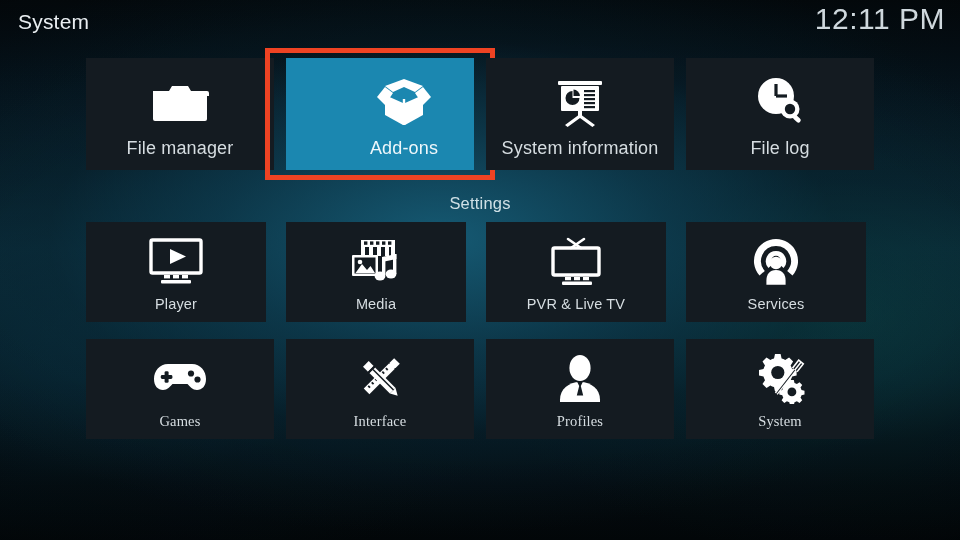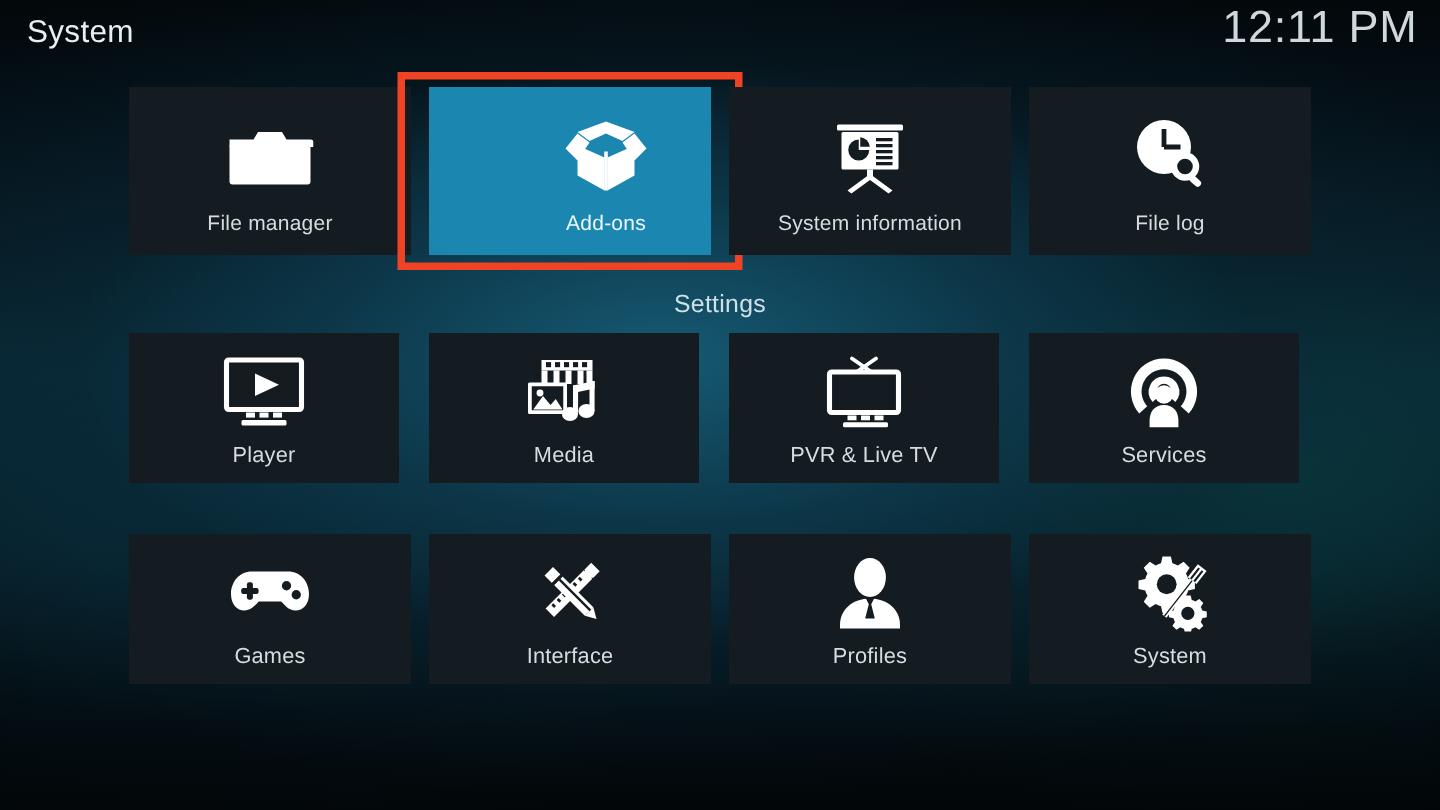--- a/index.html
+++ b/index.html
@@ -51,39 +51,39 @@
     border:5px solid #ef4323;
     pointer-events:none;
   }
   .tile .icon {
     width:62px; height:62px;
     display:flex; align-items:center; justify-content:center;
     margin-bottom:6px;
   }
   .tile .icon svg { display:block; }
   .tile .label {
-    font-size:14px; color:#d6dde1; letter-spacing:.15px;
+    font-size:18px; color:#d6dde1; letter-spacing:.15px;
     text-align:center; line-height:1;
   }
   .tile.selected .label { color:#eef7fb; }
 
   
   .r1 { top:58px; height:112px; width:188px; }
   .r1.c1 { left:86px; } .r1.c2 { left:286px; } .r1.c3 { left:486px; } .r1.c4 { left:686px; }
 
   
   #settings-caption {
     position:absolute; left:0; top:194px; width:960px;
     text-align:center; font-size:16.5px; color:#cfe0e6; letter-spacing:.2px;
   }
 
   
   .r2 { top:222px; height:100px; width:180px; }
   .r2.c1 { left:86px; } .r2.c2 { left:286px; } .r2.c3 { left:486px; } .r2.c4 { left:686px; }
-  .r3 { top:356px; height:100px; width:188px; }
+  .r3 { top:339px; height:100px; width:188px;font-family:Liberation Serif, serif; }
   .r3.c1 { left:86px; } .r3.c2 { left:286px; } .r3.c3 { left:486px; } .r3.c4 { left:686px; }
   .r2 .icon, .r3 .icon { width:58px; height:56px; margin-bottom:8px; }
   .r2 .label, .r3 .label { font-size:14.5px; }
 </style>
 </head>
 <body>
 
 <div id="bg"></div>
 
 <div id="header">

